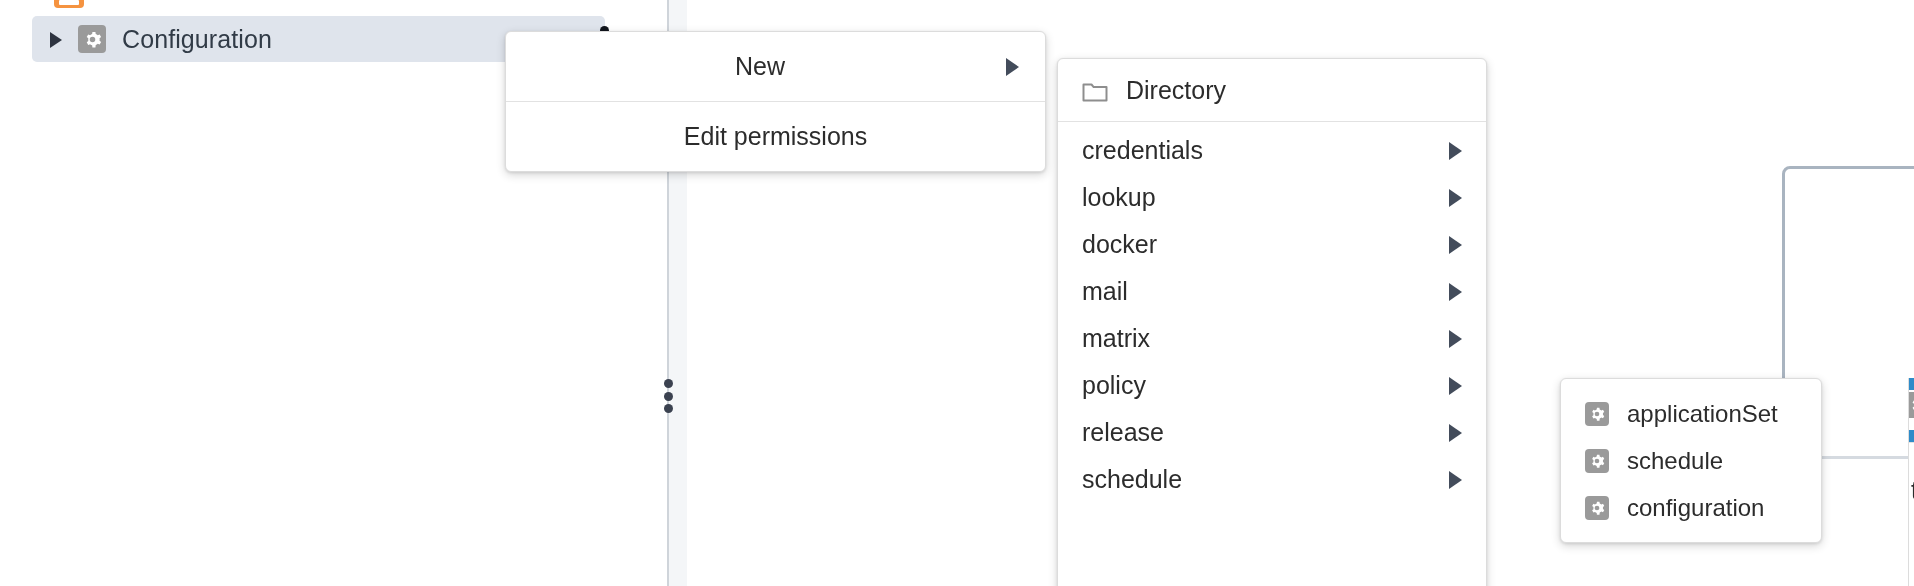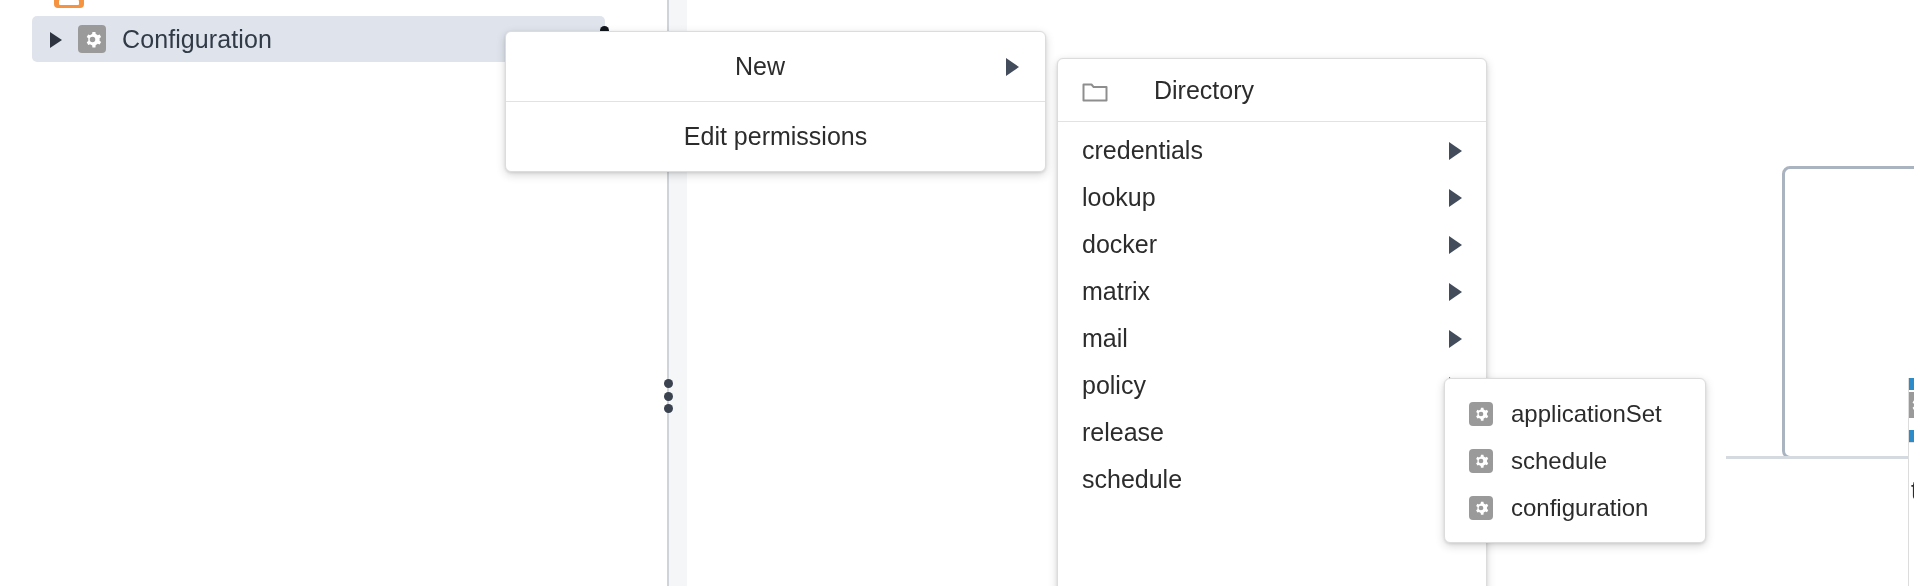--- a/index.html
+++ b/index.html
@@ -194,26 +194,26 @@
   #menu-context .menu-item { height: 69px; }
 
   
   #menu-new {
     left: 1033px;
     top: 58px;
     width: 430px;
     height: 540px;
   }
   #menu-new .menu-item { height: 47px; padding: 0 24px; }
-  #menu-new .menu-item.first { height: 53px; gap: 28px; }
+  #menu-new .menu-item.first { height: 53px; }
   #menu-new .group { padding: 5px 0 4px 0; }
 
   
   #menu-kind {
-    left: 1420px;
+    left: 1536px;
     top: 378px;
     width: 262px;
     padding: 11px 0;
   }
   #menu-kind .menu-item { height: 47px; padding: 0 24px; font-size: 24px; }
 
   
   .detail-panel {
     position: absolute;
     left: 1758px;
@@ -360,25 +360,25 @@
       </div>
       <div class="menu-item">
         <span class="label">lookup</span>
         <span class="caret-right"></span>
       </div>
       <div class="menu-item">
         <span class="label">docker</span>
         <span class="caret-right"></span>
       </div>
       <div class="menu-item">
+        <span class="label">mail</span>
+        <span class="caret-right"></span>
+      </div>
+      <div class="menu-item">
         <span class="label">matrix</span>
-        <span class="caret-right"></span>
-      </div>
-      <div class="menu-item">
-        <span class="label">mail</span>
         <span class="caret-right"></span>
       </div>
       <div class="menu-item">
         <span class="label">policy</span>
         <span class="caret-right"></span>
       </div>
       <div class="menu-item">
         <span class="label">release</span>
         <span class="caret-right"></span>
       </div>

